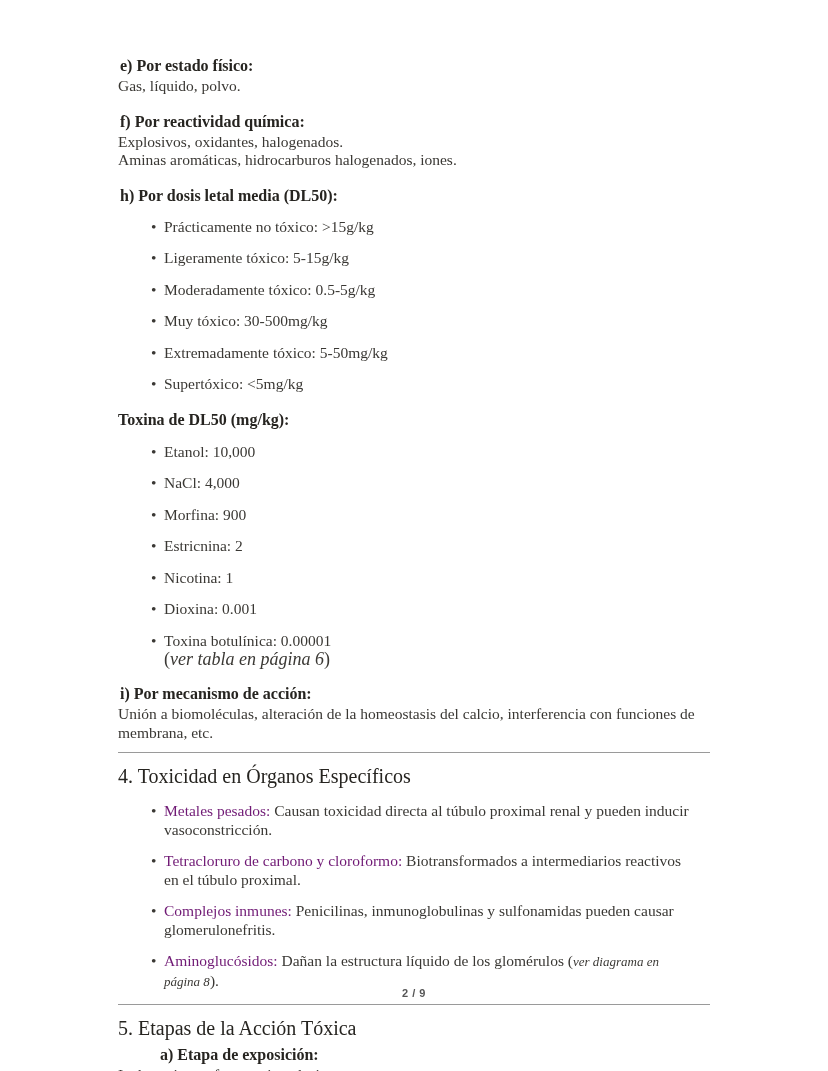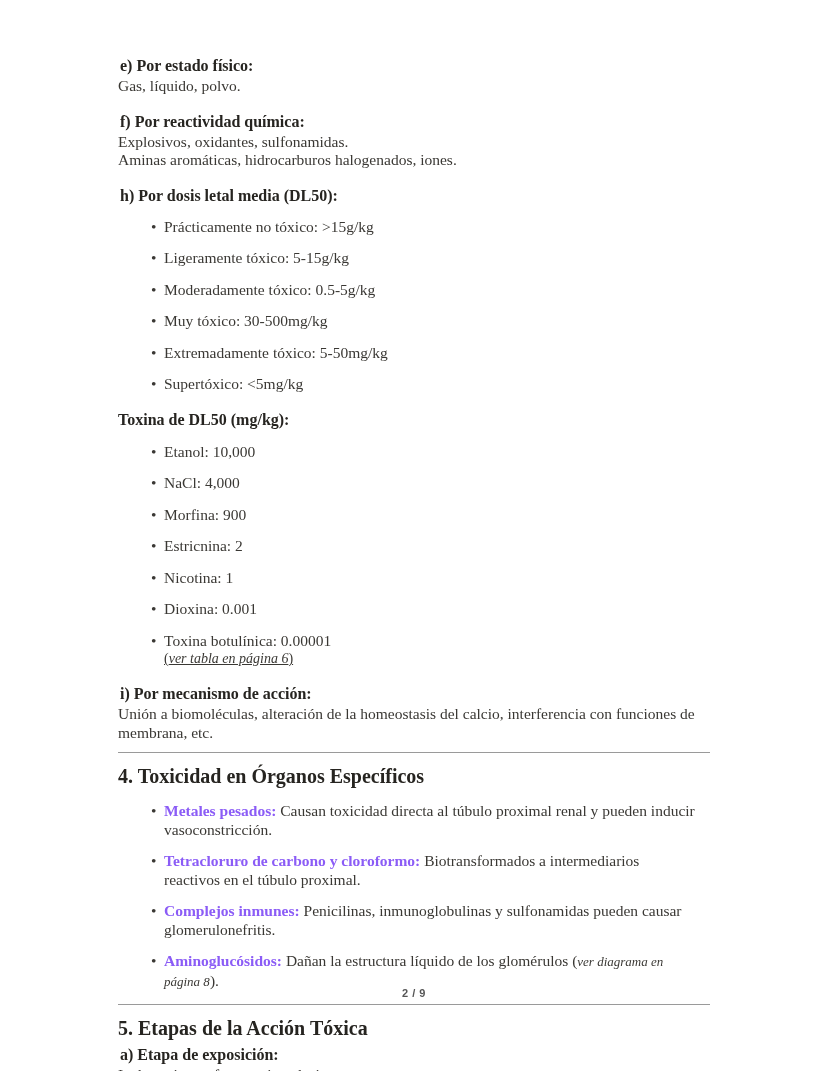--- a/index.html
+++ b/index.html
@@ -29,25 +29,25 @@
     font-weight: bold;
     color: #262420;
     margin: 16px 0 2px 0;
     padding-left: 2px;
   }
   h3.flush { padding-left: 0; }
   h3.first { margin-top: 0; }
   h2 {
     font-size: 20px;
     line-height: 26px;
-    font-weight: bold;
+    font-weight: normal;
     color: #262420;
     margin: 0 0 0 0;
   }
-  h2 + h3 { margin-top: 4px; }
+  h2 + h3 { margin-top: 4px; margin-left: 40px; }
   ul {
     list-style: none;
     margin: 2px 0 0 0;
     padding: 0;
   }
   ul.spaced { margin-top: 14px; }
   ul.tight-top { margin-top: 4px; }
   li {
     position: relative;
     font-size: 15.5px;
@@ -55,27 +55,26 @@
     padding-left: 33px;
     margin: 13px;
   }
   li::before {
     content: "\2022";
     position: absolute;
     left: 20px;
     top: 0;
     color: #3a3834;
   }
-  .lead { font-weight: bold; color: #8b5cf6; }
+  .lead { font-weight: normal; color: #701a75; }
   .inline-note { font-style: italic; font-size: 13px; }
   .small-note {
-    font-size: 14px;
+    font-size: 18px;
     line-height: 18px;
     font-style: normal;
-    text-decoration: underline;
   }
   .small-note .note-italic { font-style: italic; }
   hr {
     border: none;
     border-top: 1px solid #9a9a9a;
     margin: 10px 0 10px 0;
   }
   .footer {
     position: absolute;
     top: 987px;
@@ -91,21 +90,21 @@
 </style>
 </head>
 <body>
 
 <div class="content">
 
   <h3 class="first">e) Por estado físico:</h3>
   <p>Gas, líquido, polvo.</p>
 
   <h3>f) Por reactividad química:</h3>
-  <p>Explosivos, oxidantes, sulfonamidas.</p>
+  <p>Explosivos, oxidantes, halogenados.</p>
 
   <p>Aminas aromáticas, hidrocarburos halogenados, iones.</p>
 
   <h3>h) Por dosis letal media (DL50):</h3>
   <ul>
     <li>Prácticamente no tóxico: &gt;15g/kg</li>
     <li>Ligeramente tóxico: 5-15g/kg</li>
     <li>Moderadamente tóxico: 0.5-5g/kg</li>
     <li>Muy tóxico: 30-500mg/kg</li>
     <li>Extremadamente tóxico: 5-50mg/kg</li>

